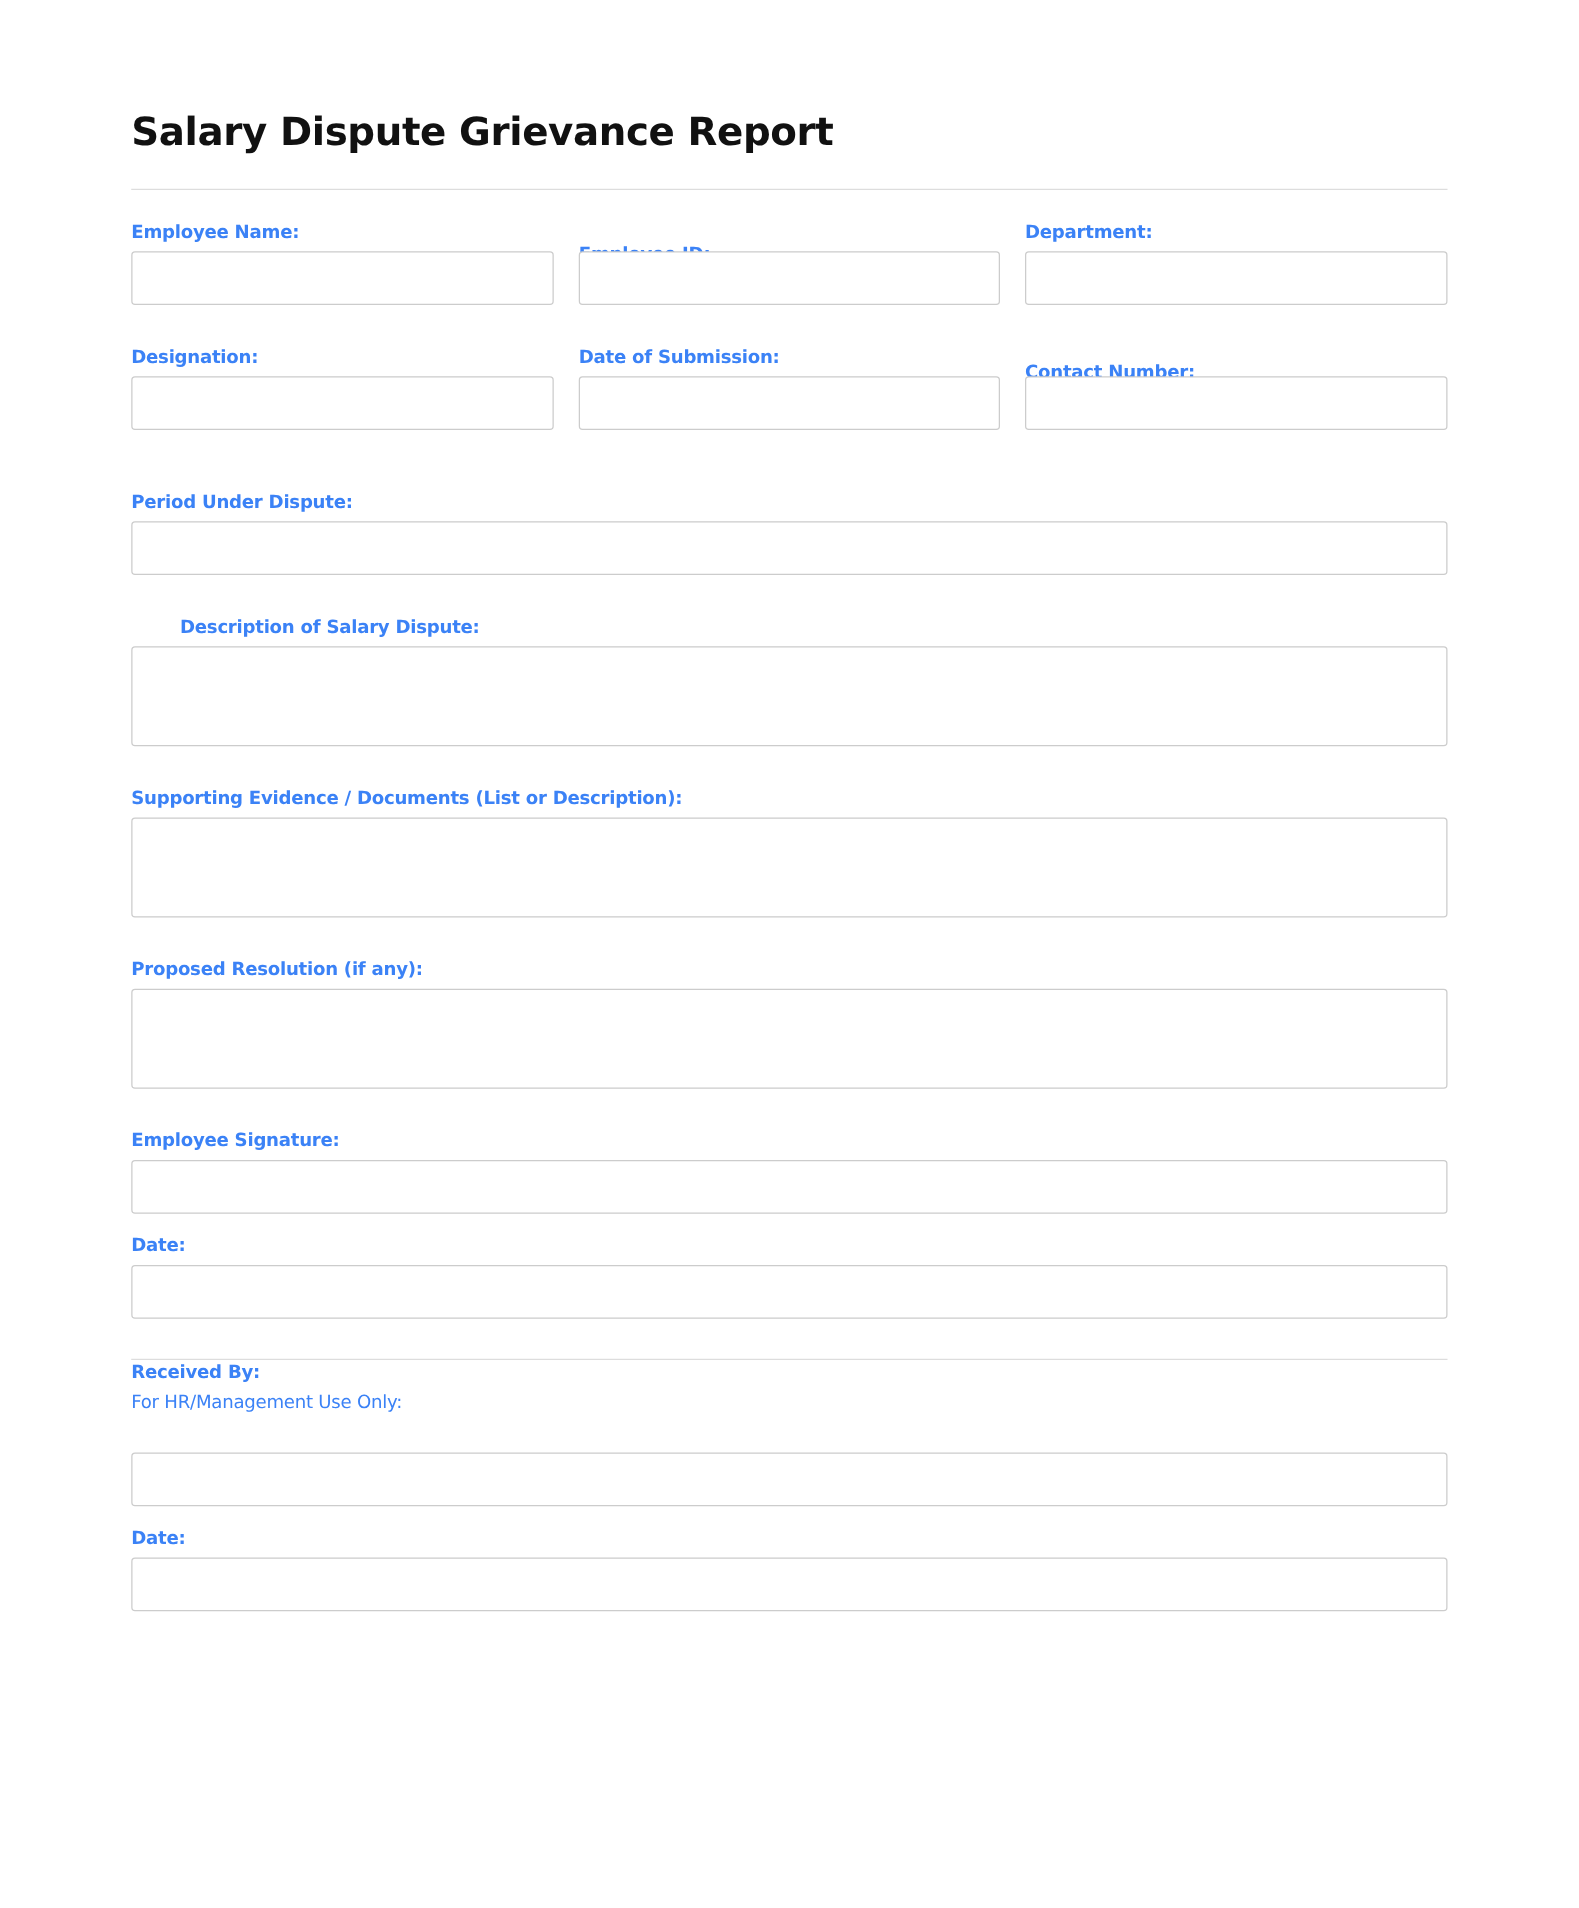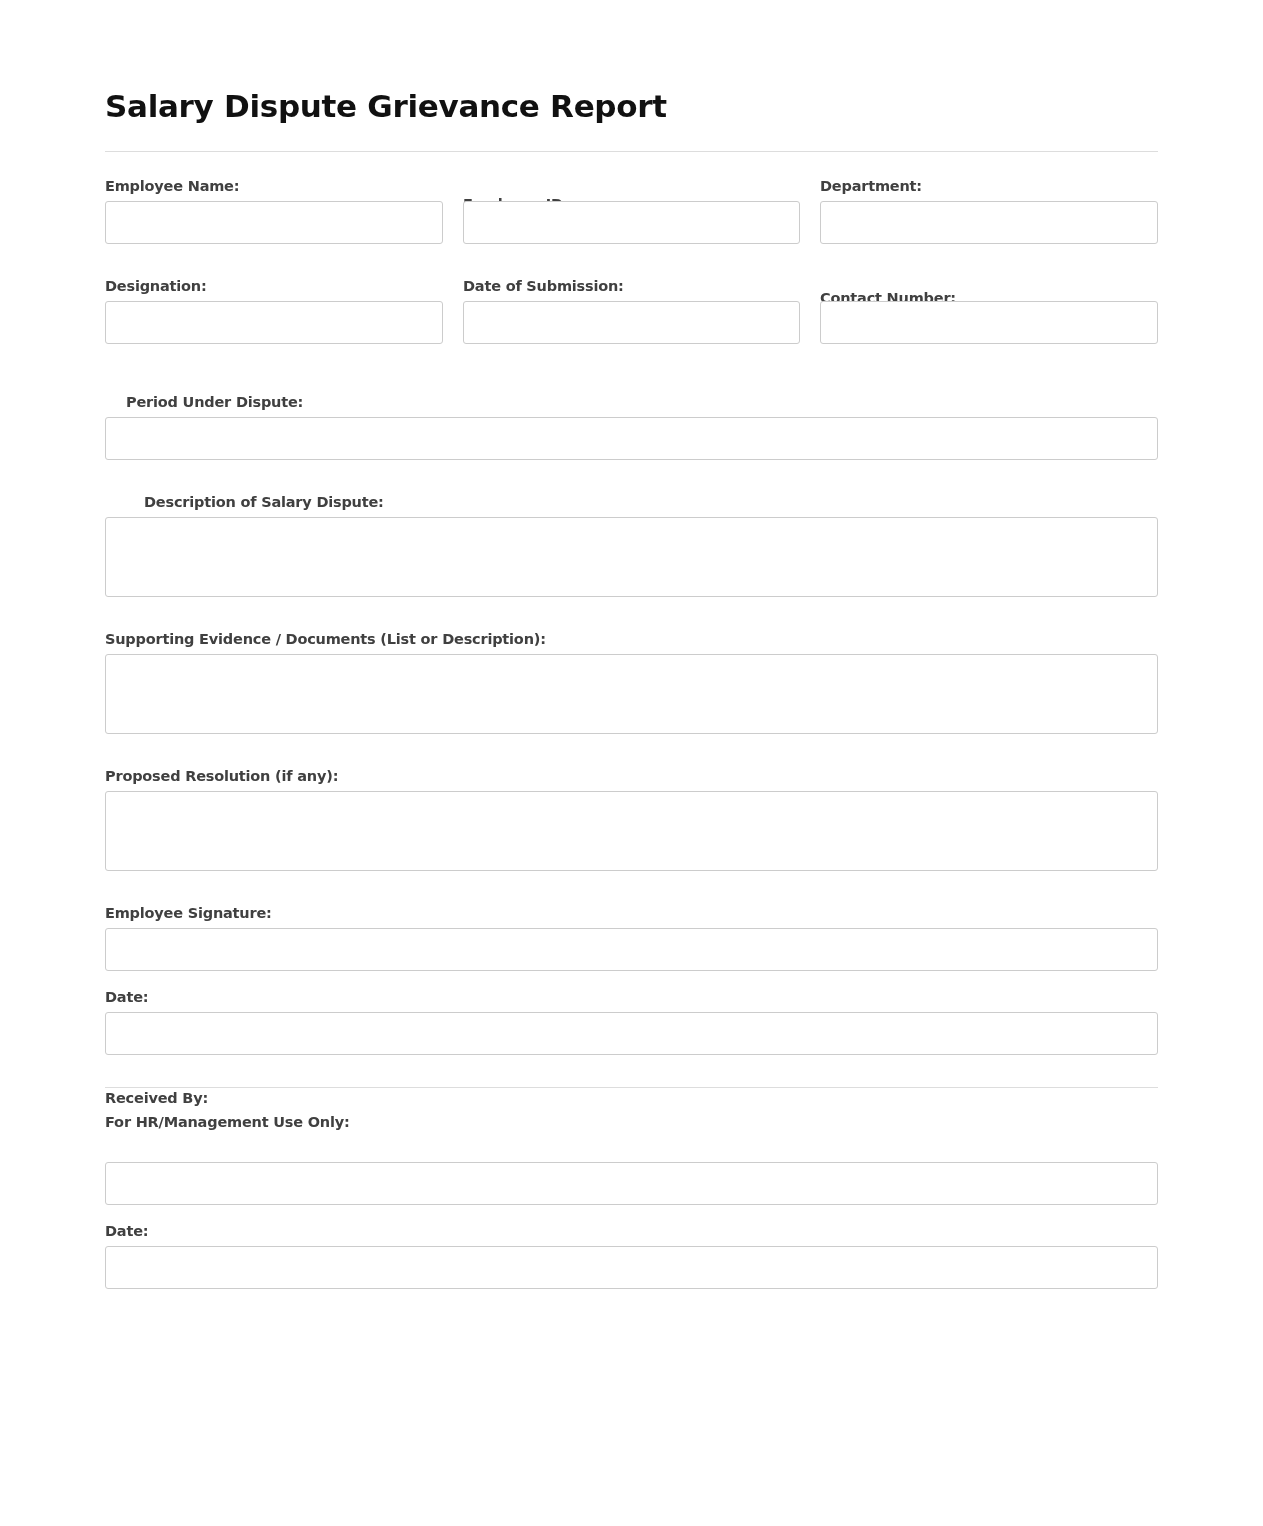--- a/index.html
+++ b/index.html
@@ -1,21 +1,21 @@
 <!DOCTYPE html>
 <html><head>
   <meta charset="utf-8">
   <style>
     html, body { margin: 0; padding: 0; background: #ffffff; }
     body { width: 1263px; height: 1526px; font-family: "DejaVu Sans", "Liberation Sans", sans-serif; color: #111; }
     .container { position: absolute; left: 105px; top: 0; width: 1053px; }
     .title { position: absolute; top: 88px; left: 0; margin: 0; font-size: 31px; font-weight: 600; letter-spacing: -0.3px; color: #111; white-space: nowrap; }
     .rule { position: absolute; left: 0; width: 1053px; height: 1px; background: #dddddd; border: 0; margin: 0; }
-    .label { position: absolute; left: 0; font-size: 14.5px; font-weight: 600; color: #404040; white-space: nowrap; letter-spacing: -0.2px; }
-    .label.normal { font-weight: 700; }
+    .label { position: absolute; left: 0; font-size: 14.5px; font-weight: 600; color: #3b82f6; white-space: nowrap; letter-spacing: -0.2px; }
+    .label.normal { font-weight: 400; }
     .field { position: absolute; box-sizing: border-box; border: 1px solid #cccccc; border-radius: 3px; background: #fff; height: 43px; padding: 0 8px; font-size: 14px; font-family: inherit; outline: none; }
     textarea.field { height: 80px; resize: none; padding: 8px; }
     .col { position: absolute; top: 0; width: 338px; }
   </style>
 </head>
 <body>
 
 <div class="container">
   <h1 class="title">Salary Dispute Grievance Report</h1>
   <div class="rule" style="top:151px;"></div>
@@ -43,21 +43,21 @@
     <div class="col" style="left:358px;">
       <label class="label" style="top:278px;">Date of Submission:</label>
       <input class="field" style="top: 301px; left: 0px; width: 337px;" value="">
     </div>
     <div class="col" style="left:715px;">
       <label class="label" style="top:278px;margin-top:12px;">Contact Number:</label>
       <input class="field" style="top: 301px; left: 0px; width: 338px;" value="">
     </div>
   </div>
 
-  <label class="label" style="top:394px;margin-left:21px;">Period Under Dispute:</label>
+  <label class="label" style="top:394px;">Period Under Dispute:</label>
   <input class="field" style="top: 417px; left: 0px; width: 1053px;" value="">
 
   <label class="label" style="top:494px;margin-left:39px;">Description of Salary Dispute:</label>
   <textarea class="field" style="top: 517px; left: 0px; width: 1053px;"></textarea>
 
   <label class="label" style="top:631px;">Supporting Evidence / Documents (List or Description):</label>
   <textarea class="field" style="top: 654px; left: 0px; width: 1053px;"></textarea>
 
   <label class="label" style="top:768px;">Proposed Resolution (if any):</label>
   <textarea class="field" style="top: 791px; left: 0px; width: 1053px;"></textarea>

